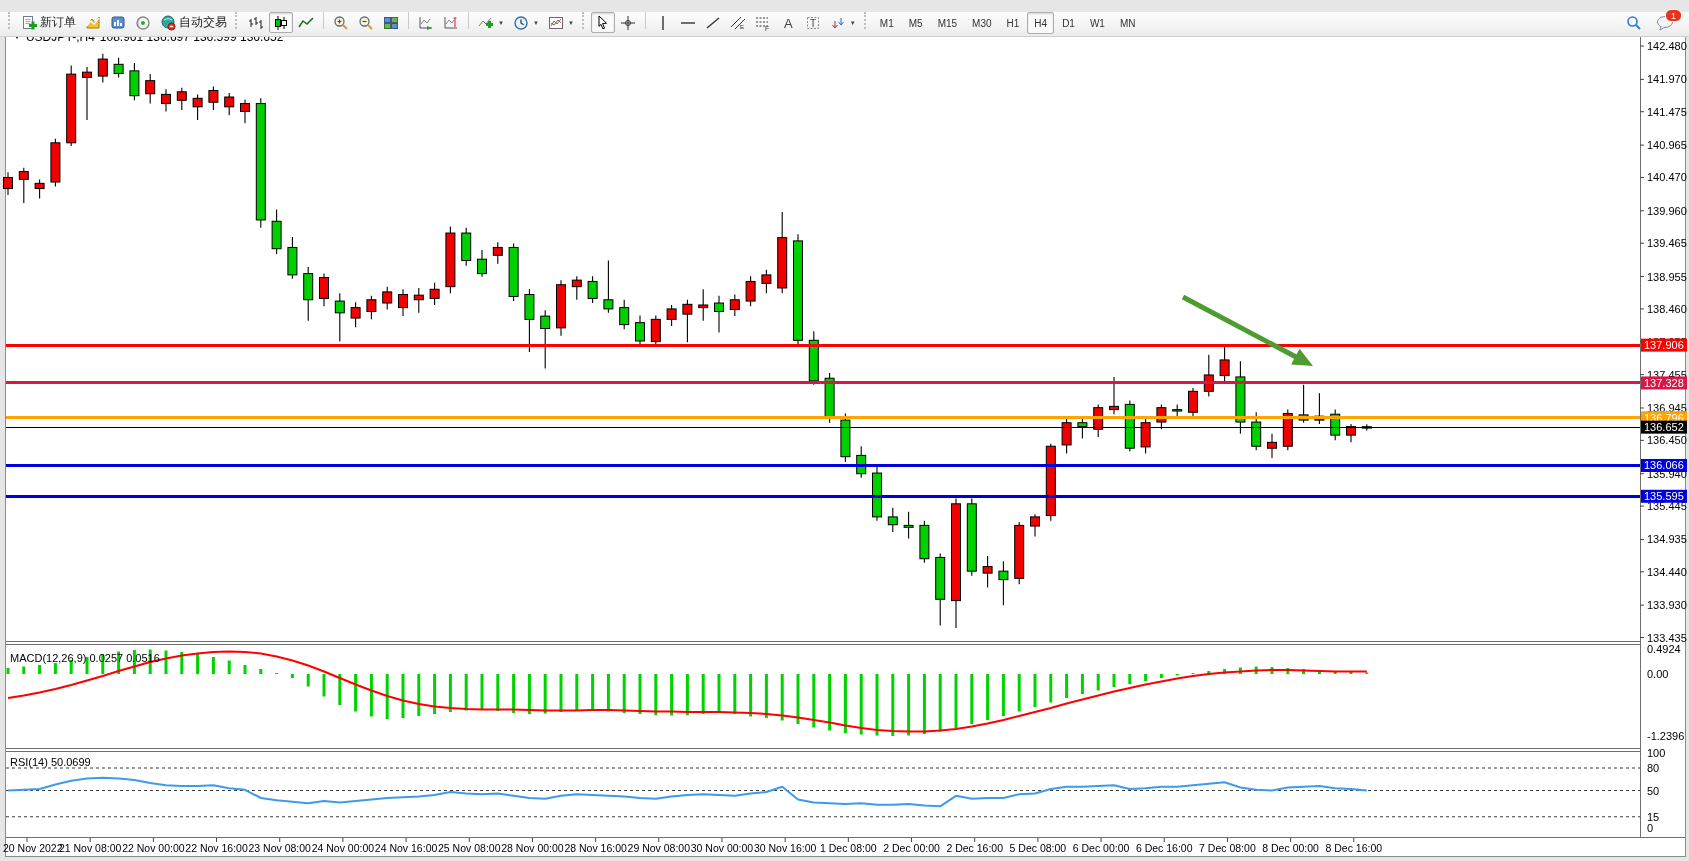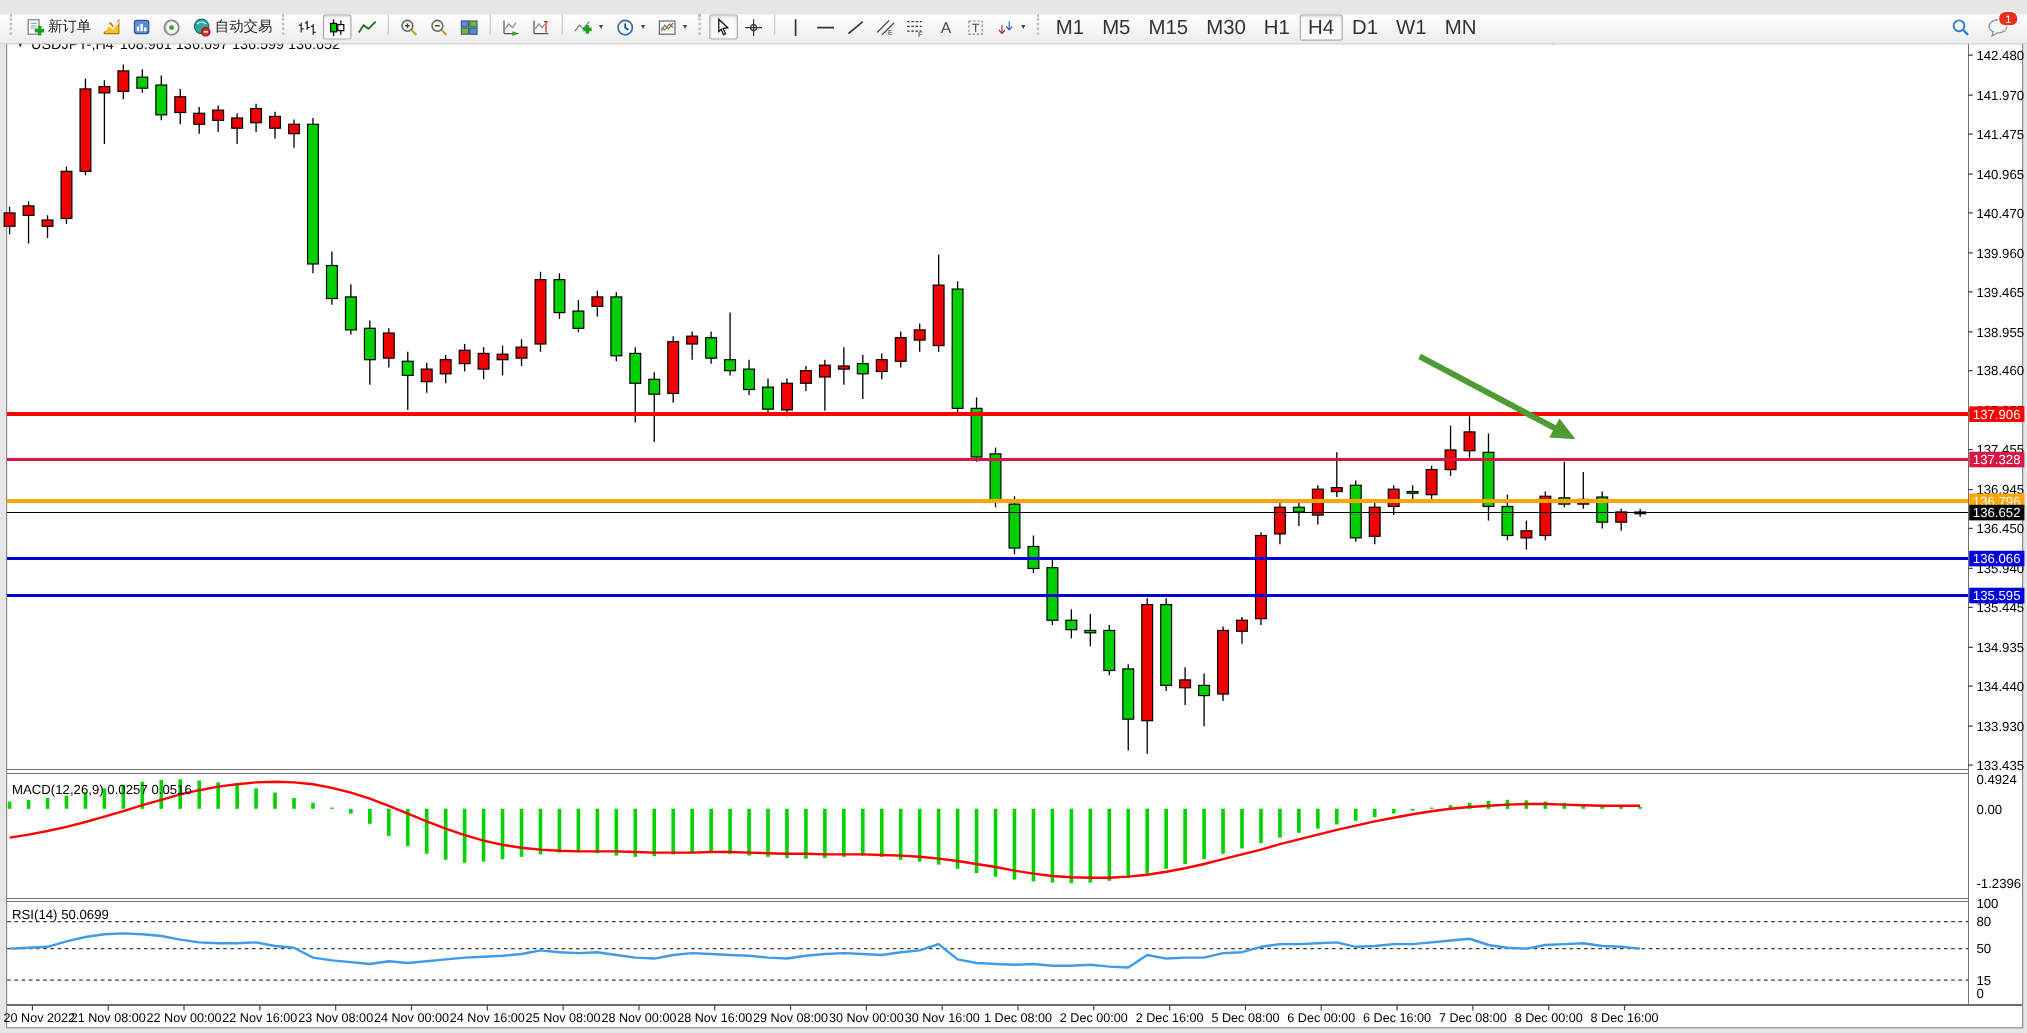--- a/index.html
+++ b/index.html
@@ -5,21 +5,21 @@
   html,body{margin:0;padding:0;overflow:hidden}
   body{width:1689px;height:861px;background:#e6e6e6;font-family:"Liberation Sans",sans-serif;position:relative}
   
   .toolbar{position:absolute;top:12px;left:0;width:1689px;height:25px;background:linear-gradient(#fefefe,#ececec);border-bottom:1px solid #cfcfcf;display:flex;align-items:flex-start;padding:0 5px;box-sizing:border-box;gap:1px;z-index:5}
   .tbtn{height:21px;min-width:22px;display:flex;align-items:center;justify-content:center;gap:3px;padding:0 3px;border:1px solid transparent;border-radius:2px;font-size:12px;color:#222;box-sizing:border-box}
   .tbtn.pressed{border-color:#adadad;background:#fafafa;box-shadow:inset 0 1px 2px rgba(0,0,0,.14)}
   .tbtn svg{display:block}
   .sep{width:1px;height:17px;background:#c9c9c9;margin:0 4px}
   .grip{width:3px;height:17px;border-left:2px dotted #bdbdbd;margin:0 3px}
   .caret{font-size:6px;color:#444;margin-left:1px}
-  .tfbtn{height:20px;padding:0 6px;display:flex;align-items:center;font-size:17px;color:#333;border:1px solid transparent;border-radius:2px}
+  .tfbtn{height:20px;padding:0 6px;display:flex;align-items:center;font-size:10px;color:#333;border:1px solid transparent;border-radius:2px}
   .tfbtn.pressed{border-color:#adadad;background:#fafafa;box-shadow:inset 0 1px 2px rgba(0,0,0,.14)}
   .toolbar-right{margin-left:auto;display:flex;align-items:center;gap:6px;padding-right:6px}
   .chat-wrap{position:relative}
   .badge{position:absolute;top:-4px;right:-5px;background:#e8321e;color:#fff;font-size:9px;min-width:11px;height:11px;border-radius:6px;display:flex;align-items:center;justify-content:center;padding:0 2px;border:1px solid #fff}
   
   #chart-svg{position:absolute;top:26px;left:0;z-index:1}
   .chart-title{position:absolute;top:30px;left:13px;z-index:3;font-size:12px;color:#000;display:flex;align-items:center;gap:5px;white-space:nowrap}
   .chart-title .tri{font-size:8px;line-height:1}
   text{font-family:"Liberation Sans",sans-serif}
 </style>

